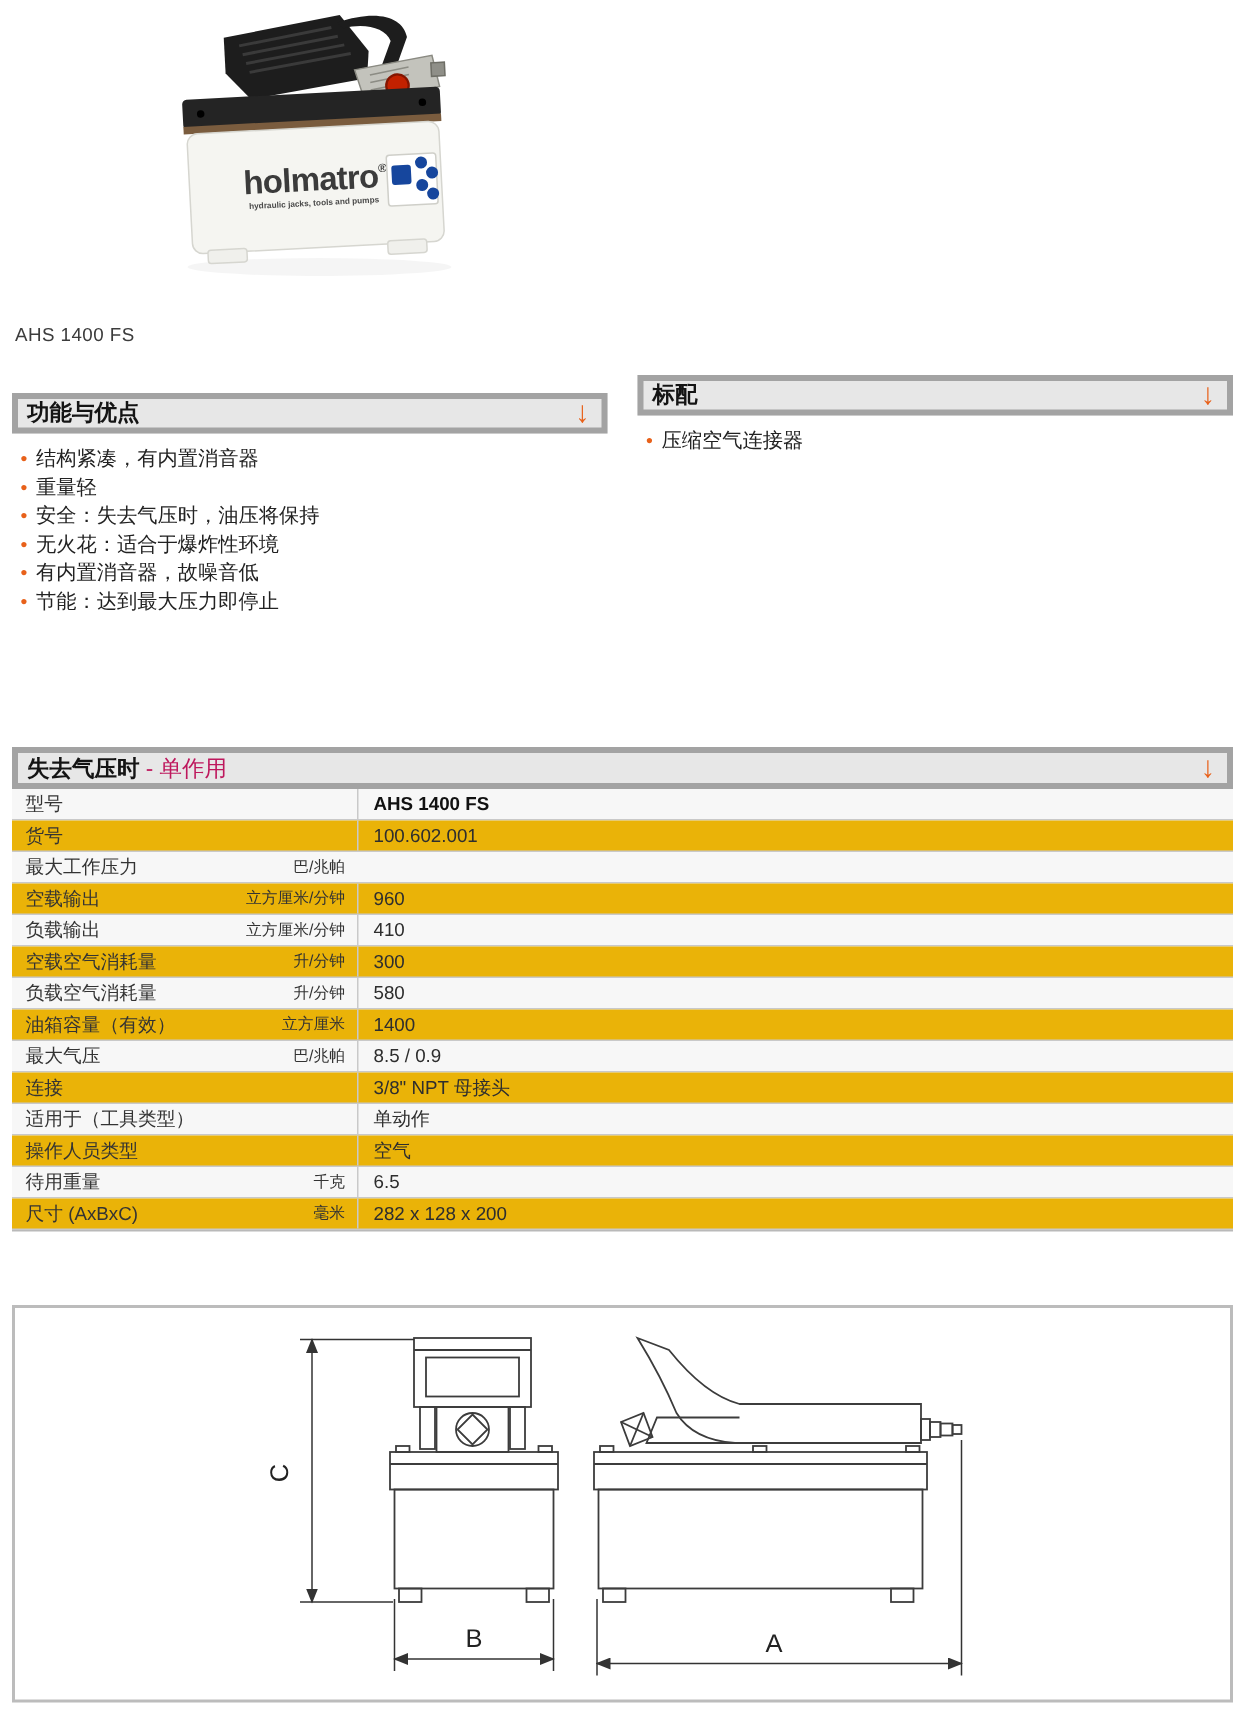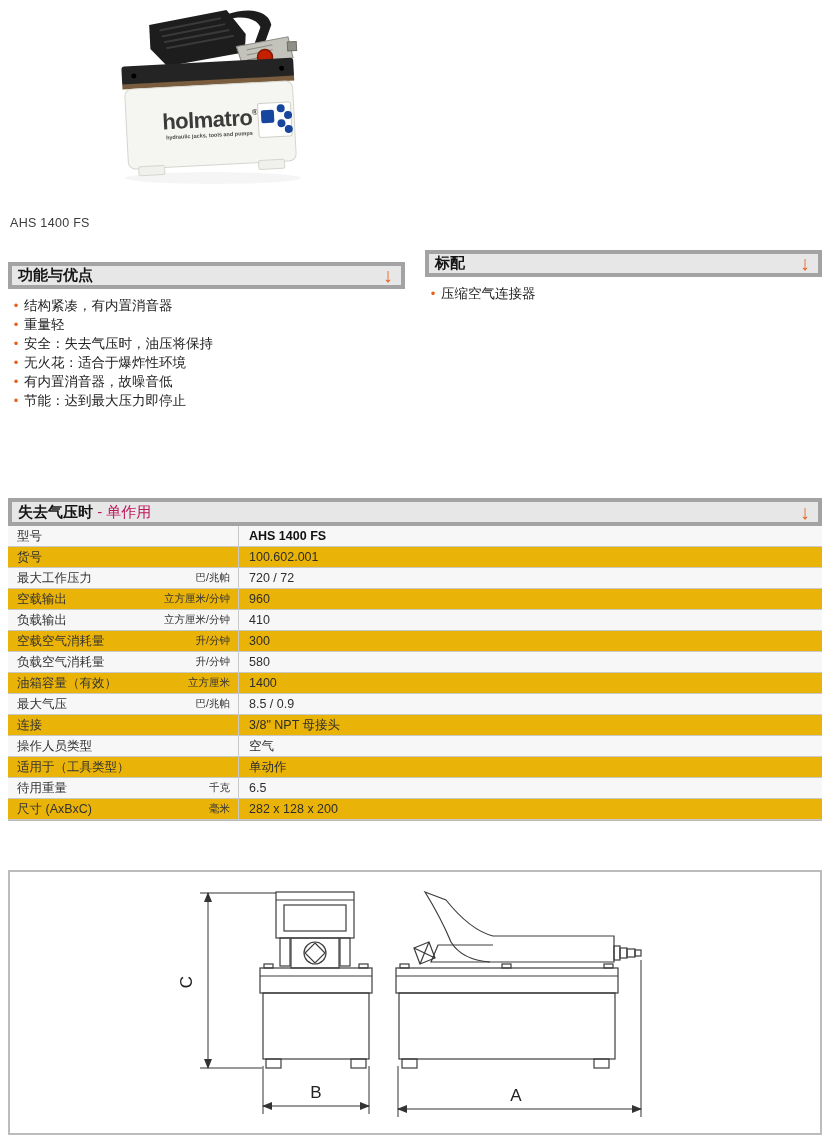--- a/index.html
+++ b/index.html
@@ -162,21 +162,20 @@
           <span>货号</span>
           <span class="spec-unit"></span>
         </div>
       <div class="spec-value">100.602.001</div>
     </div>
     <div class="spec-row">
       <div class="spec-label">
           <span>最大工作压力</span>
           <span class="spec-unit">巴/兆帕</span>
         </div>
-      <div class="spec-value">720 / 72</div>
     </div>
     <div class="spec-row">
       <div class="spec-label">
           <span>空载输出</span>
           <span class="spec-unit">立方厘米/分钟</span>
         </div>
       <div class="spec-value">960</div>
     </div>
     <div class="spec-row">
       <div class="spec-label">
@@ -215,31 +214,31 @@
     </div>
     <div class="spec-row">
       <div class="spec-label">
           <span>连接</span>
           <span class="spec-unit"></span>
         </div>
       <div class="spec-value">3/8" NPT 母接头</div>
     </div>
     <div class="spec-row">
       <div class="spec-label">
+          <span>适用于（工具类型）</span>
+          <span class="spec-unit"></span>
+        </div>
+      <div class="spec-value">单动作</div>
+    </div>
+    <div class="spec-row">
+      <div class="spec-label">
           <span>操作人员类型</span>
           <span class="spec-unit"></span>
         </div>
       <div class="spec-value">空气</div>
-    </div>
-    <div class="spec-row">
-      <div class="spec-label">
-          <span>适用于（工具类型）</span>
-          <span class="spec-unit"></span>
-        </div>
-      <div class="spec-value">单动作</div>
     </div>
     <div class="spec-row">
       <div class="spec-label">
           <span>待用重量</span>
           <span class="spec-unit">千克</span>
         </div>
       <div class="spec-value">6.5</div>
     </div>
     <div class="spec-row">
       <div class="spec-label">

